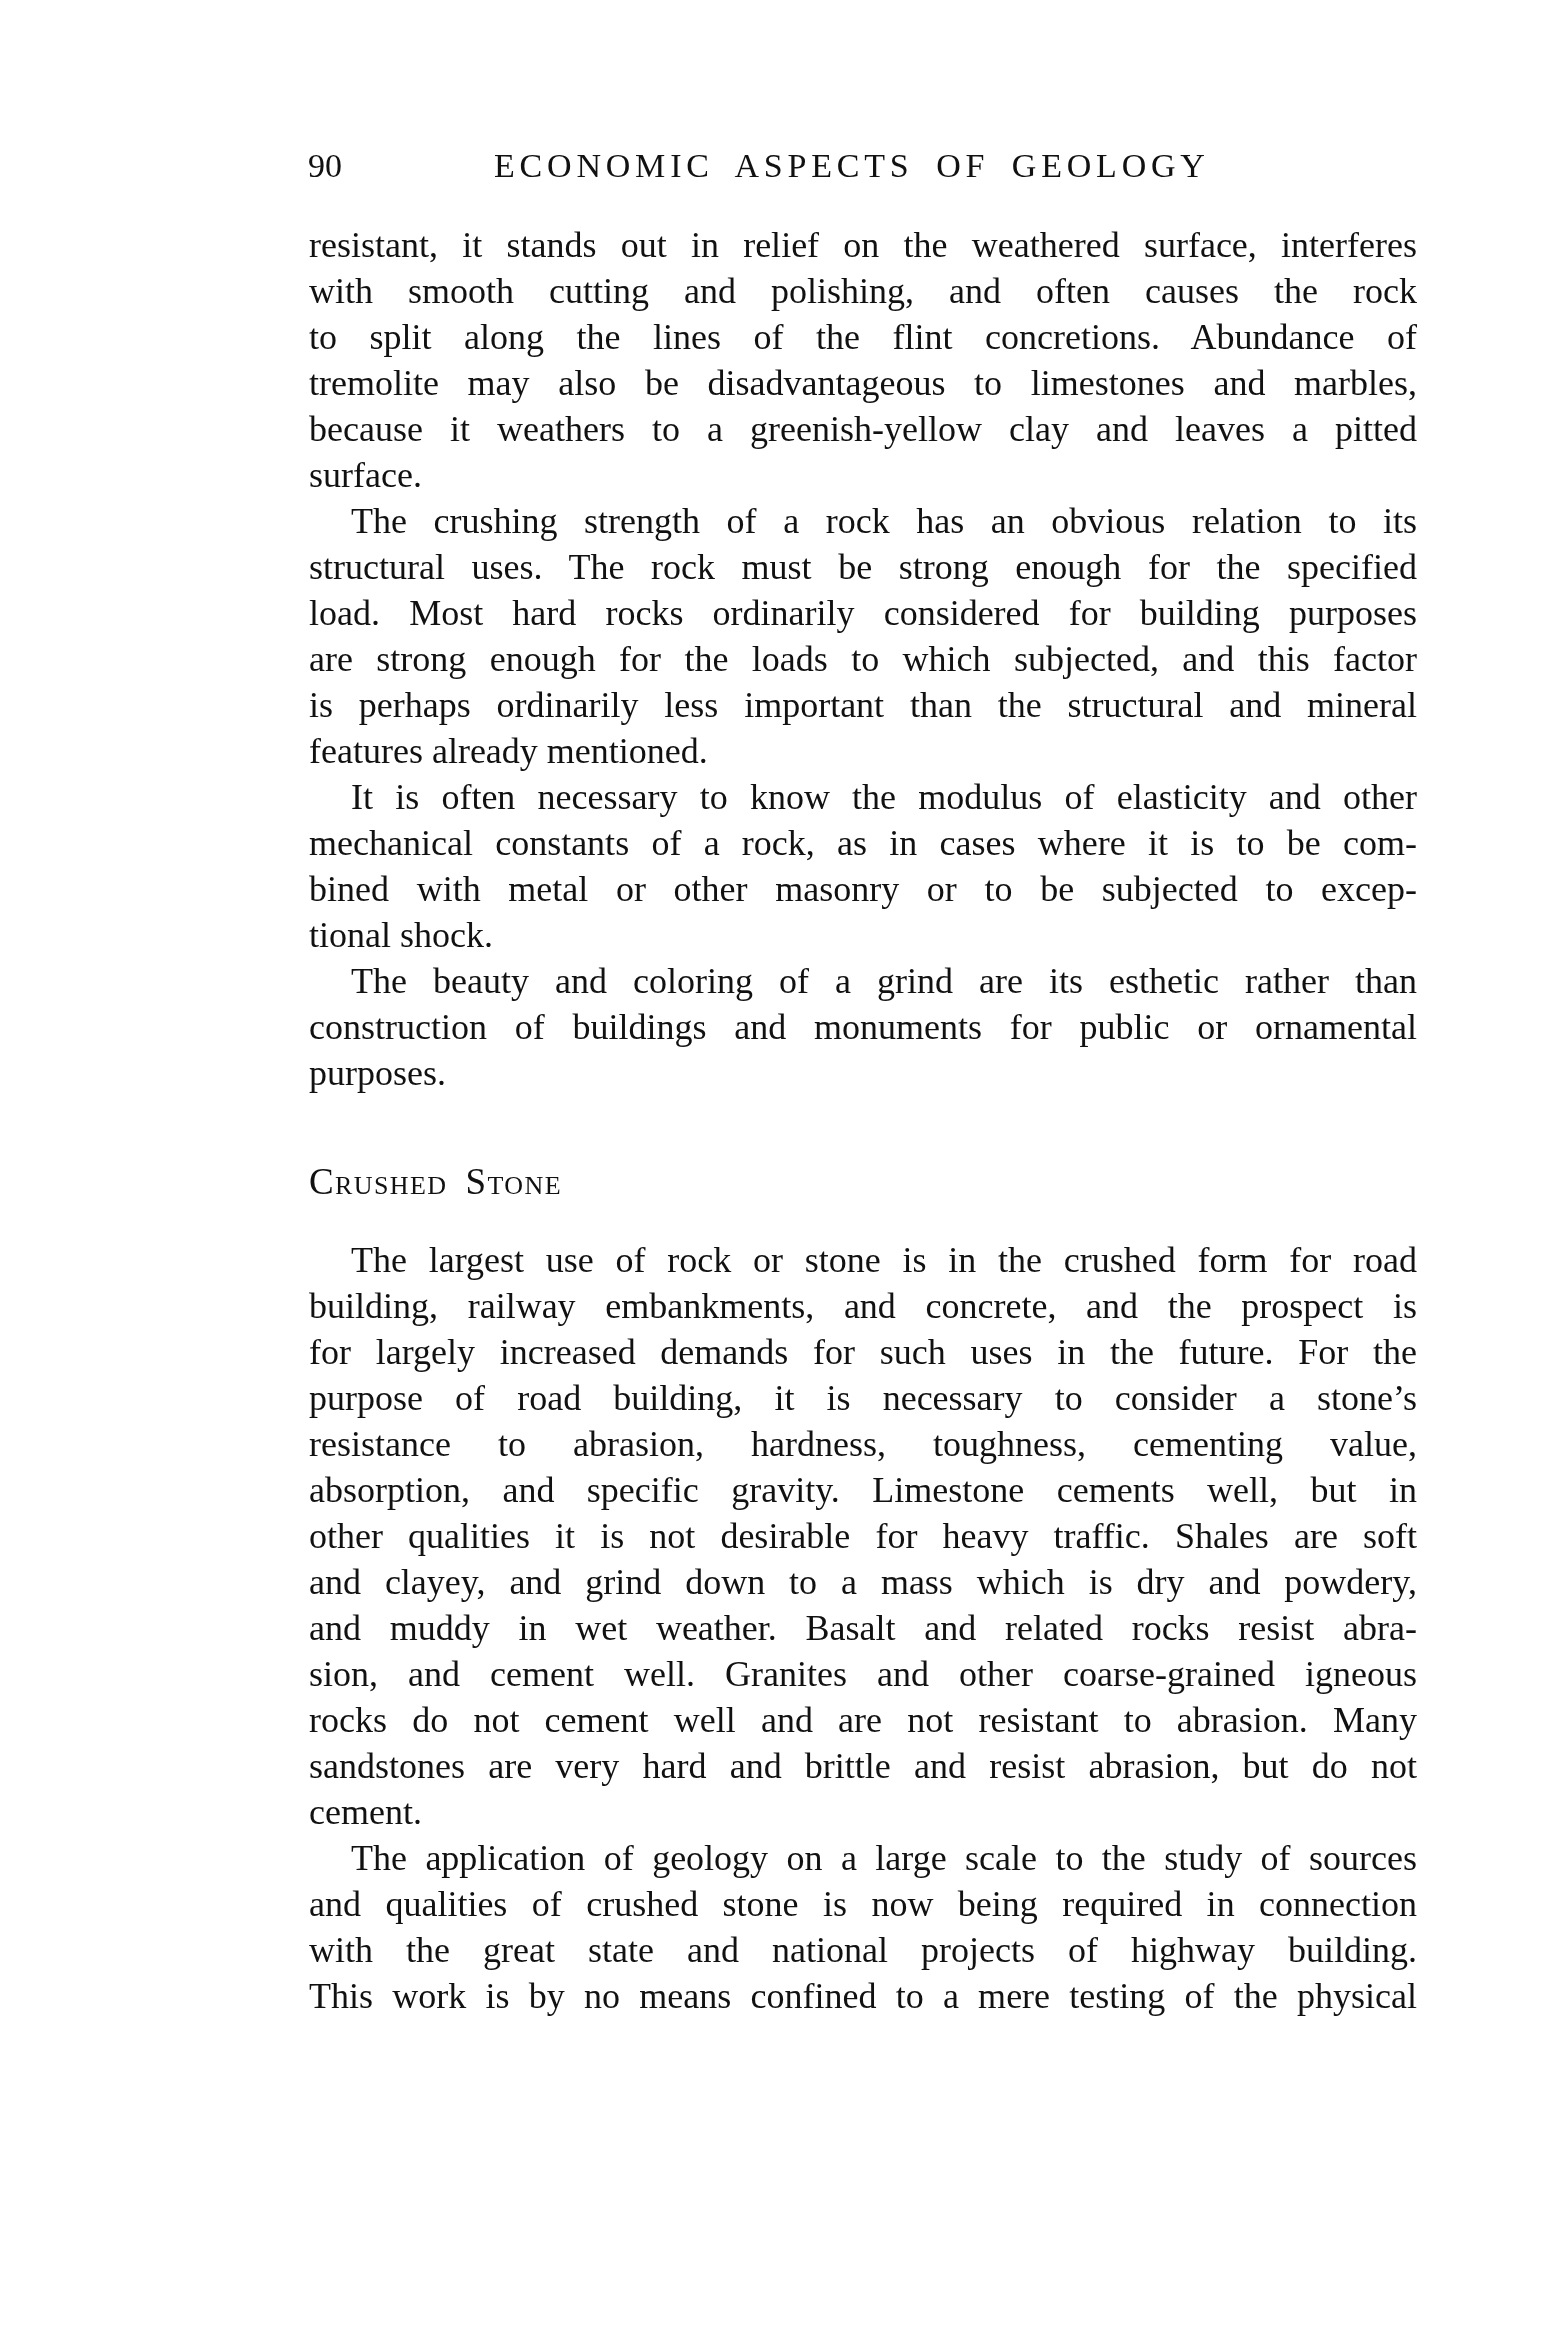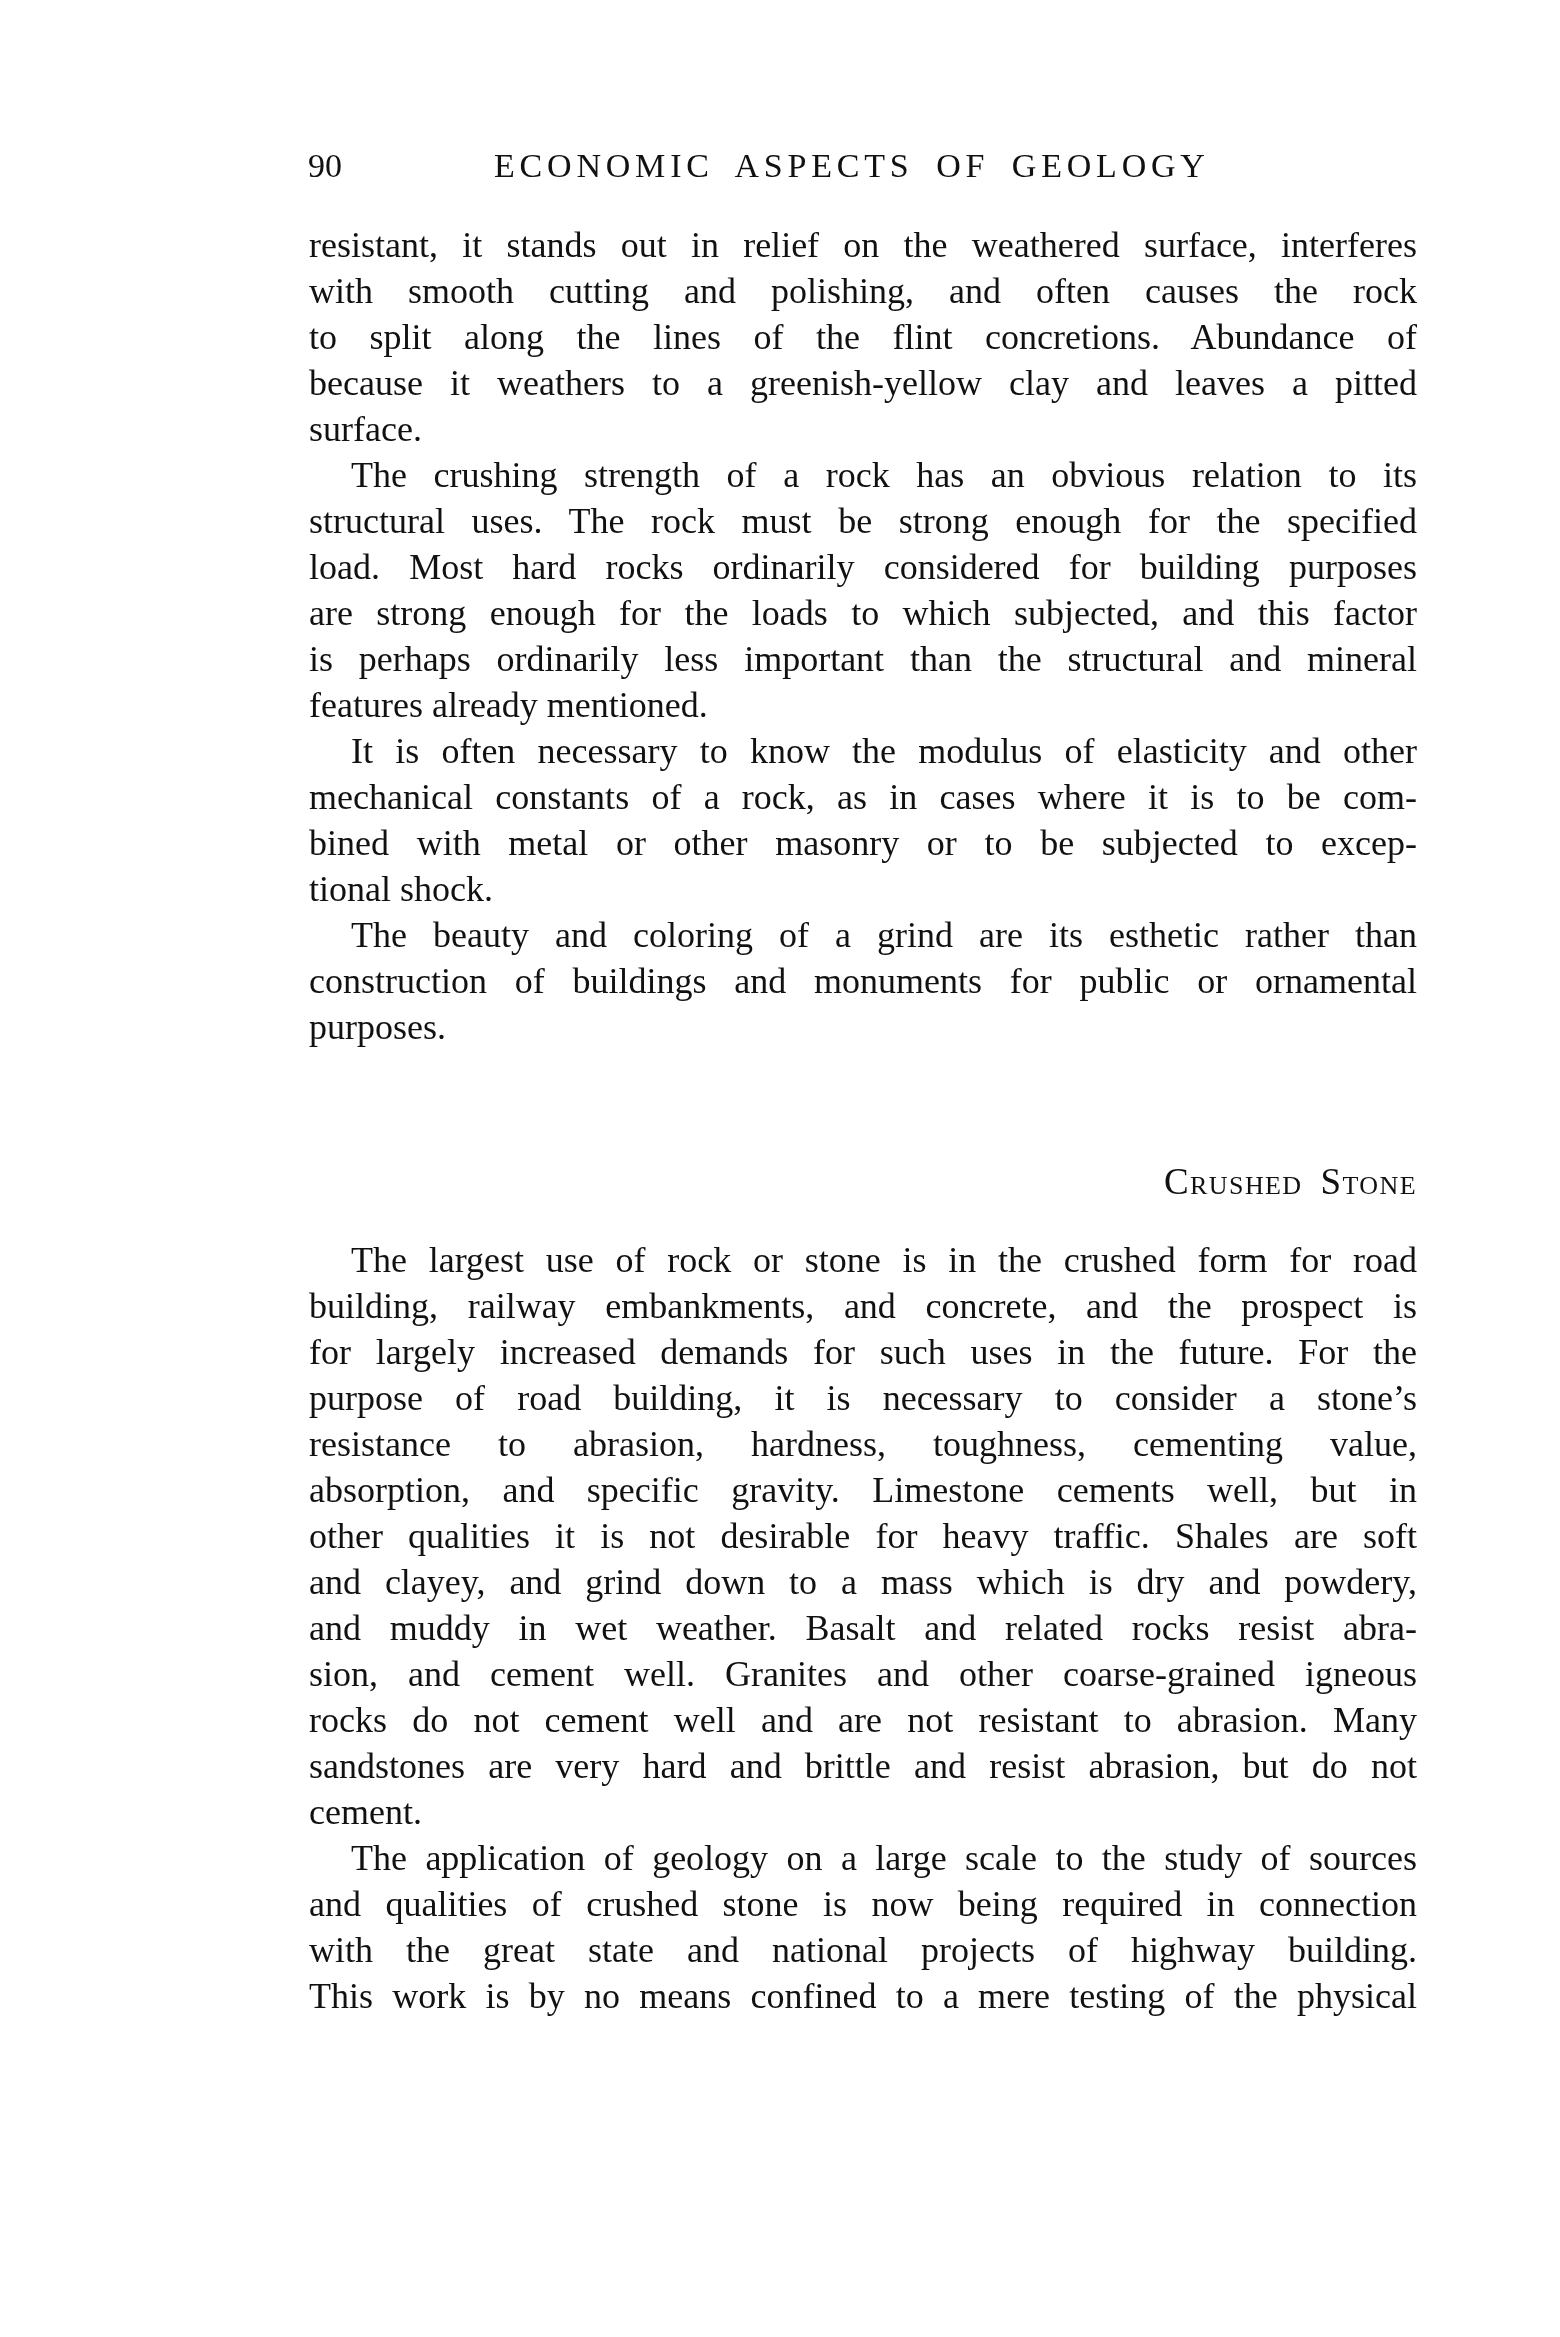--- a/index.html
+++ b/index.html
@@ -11,38 +11,39 @@
   .page-number { position: absolute; left: 0; top: 0; }
   .running-title { position: absolute; left: 186px; top: 0; letter-spacing: 4.8px; word-spacing: 9.3px; white-space: nowrap; }
 
   .text-block { position: absolute; left: 309px; width: 1108px; font-size: 36px; line-height: 46px; }
   .block-a { top: 222px; }
   .block-b { top: 1237px; }
   .line { display: block; height: 46px; text-align: justify; text-align-last: justify; }
   .line.last { text-align: center; text-align-last: left; }
   .line.indent { padding-left: 42px; }
 
-  .section-heading { position: absolute; left: 309px; top: 1159px; width: 1108px; font-size: 37px; line-height: 46px; text-align: right; font-variant: small-caps; letter-spacing: 1.4px; word-spacing: 7.4px; }
+  .section-heading { position: absolute; left: 309px; top: 1159px; width: 1108px; font-size: 37px; line-height: 46px; text-align: left; font-variant: small-caps; letter-spacing: 1.4px; word-spacing: 7.4px; }
 </style>
 </head>
 <body>
 
 <div class="page serif">
 
   <div class="running-head">
     <span class="page-number">90</span>
     <span class="running-title">ECONOMIC ASPECTS OF GEOLOGY</span>
   </div>
 
   <div class="text-block block-a">
 
     <div>
       <span class="line">resistant, it stands out in relief on the weathered surface, interferes</span>
       <span class="line">with smooth cutting and polishing, and often causes the rock</span>
       <span class="line">to split along the lines of the flint concretions.  Abundance of</span>
+      <span class="line">tremolite may also be disadvantageous to limestones and marbles,</span>
       <span class="line">because it weathers to a greenish-yellow clay and leaves a pitted</span>
       <span class="line last">surface.</span>
     </div>
 
     <div>
       <span class="line indent">The crushing strength of a rock has an obvious relation to its</span>
       <span class="line">structural uses.  The rock must be strong enough for the specified</span>
       <span class="line">load.  Most hard rocks ordinarily considered for building purposes</span>
       <span class="line">are strong enough for the loads to which subjected, and this factor</span>
       <span class="line">is perhaps ordinarily less important than the structural and mineral</span>

